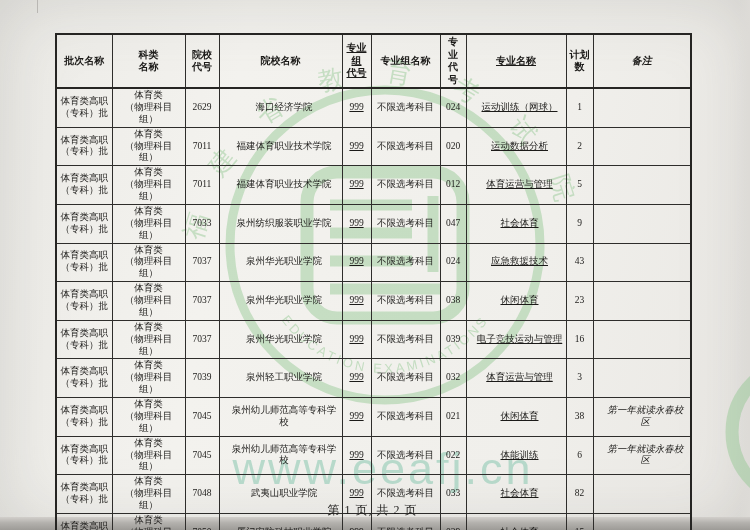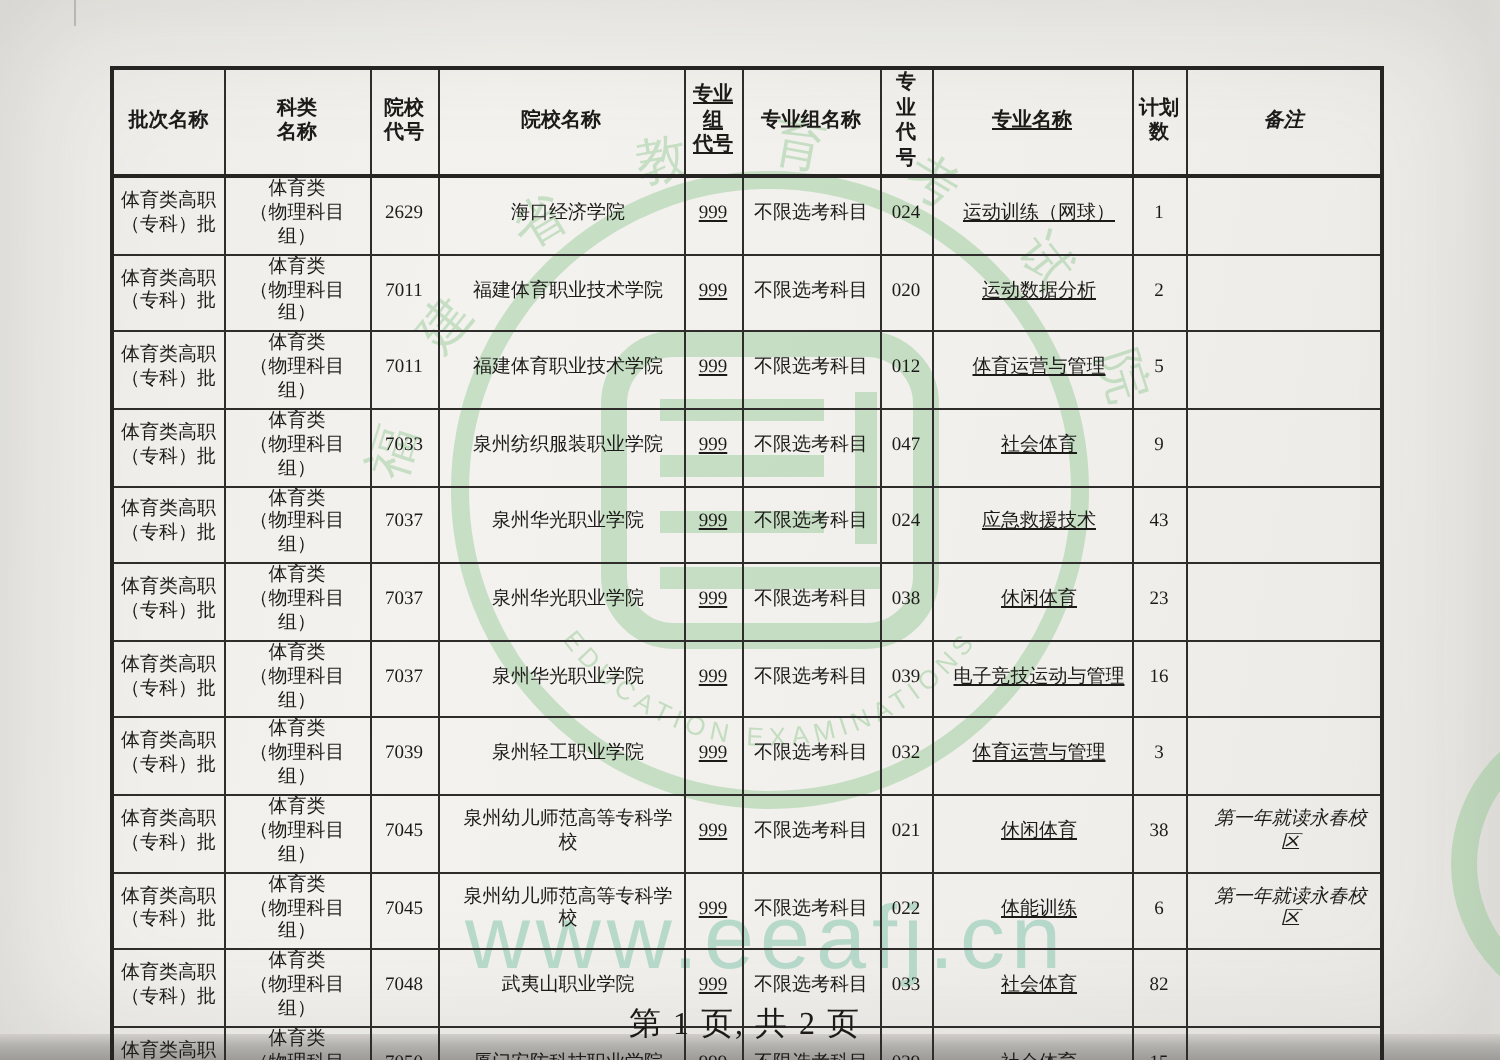--- a/index.html
+++ b/index.html
@@ -65,21 +65,21 @@
   .col-college_name{width:123px;}
   .col-group_code{width:29px;text-decoration:underline;}
   .col-group_name{width:69px;}
   .col-major_code{width:26px;}
   .col-major_name{width:100px;text-decoration:underline;}
   .col-plan_count{width:27px;}
   .col-remark{width:98px;font-style:italic;}
   #footer{
     position:absolute;left:55px;top:502px;width:635px;z-index:2;
     text-align:center;
-    font-size:16px;color:#1c1b19;
+    font-size:12px;color:#1c1b19;
     letter-spacing:1px;
     font-family:"Liberation Serif", serif;
   }
 </style>
 </head>
 <body>
 
 <div id="page">
 
   <svg id="watermark" width="750" height="530" viewBox="0 0 750 530">

